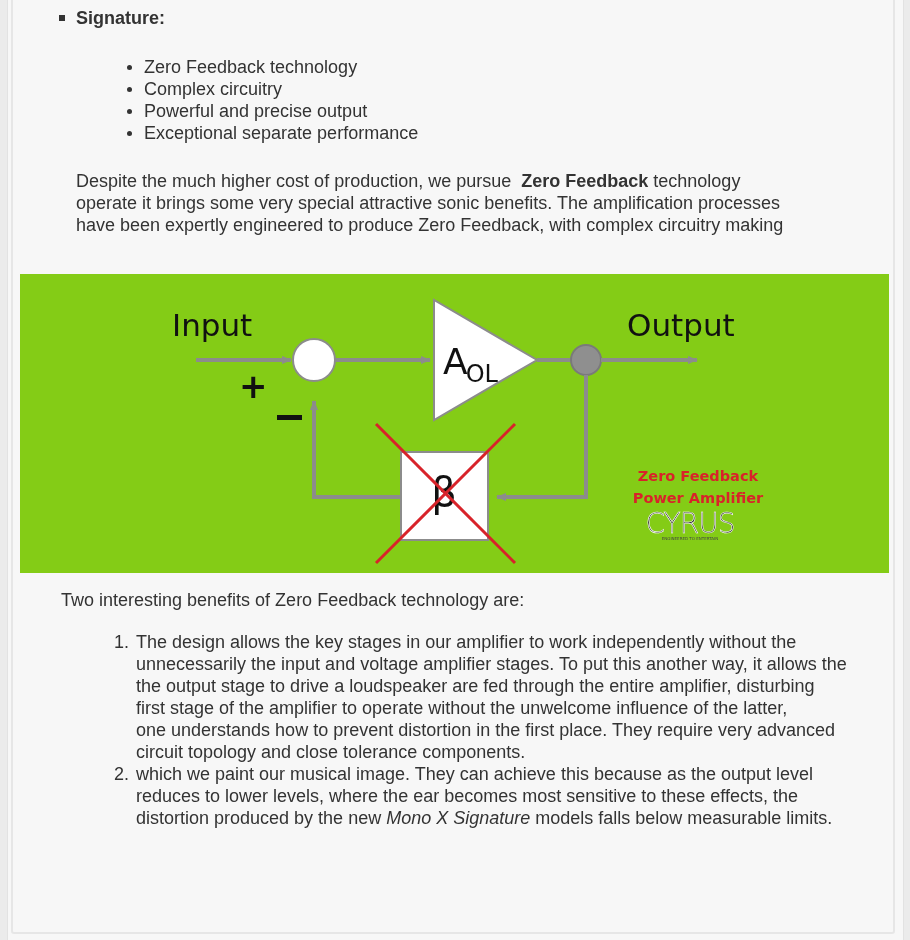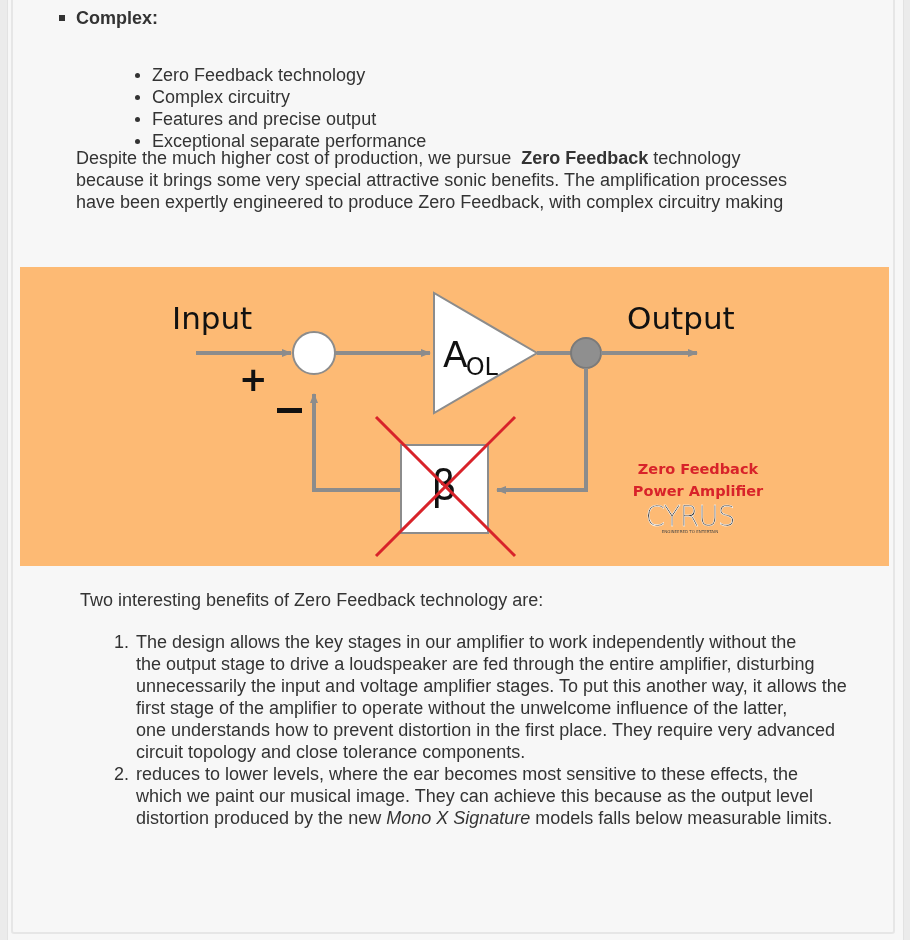--- a/index.html
+++ b/index.html
@@ -30,69 +30,69 @@
     font-size: 18px; line-height: 22px;
   }
   .features-item {
     position: absolute; left: 76px; top: 7px; font-weight: bold;
     color: #333;
   }
   .features-item .sq {
     position: absolute; left: -17px; top: 8px; width: 6px; height: 6px; background: #333;
   }
   ul.features {
-    position: absolute; left: 136px; top: 48px; margin: 16px; padding: 0;
+    position: absolute; left: 136px; top: 48px; margin: 8px; padding: 0;
     list-style: none;
   }
   ul.features li { position: relative; height: 22px; white-space: nowrap; }
   ul.features li .dot {
     position: absolute; left: -17px; top: 9px; width: 5px; height: 5px; border-radius: 50%; background: #333;
   }
   .para {
-    position: absolute; left: 76px; top: 147px; width: 780px;
+    position: absolute; left: 76px; top: 170px; width: 780px;
   }
   .para .line { white-space: nowrap; height: 22px; }
   .diagram {
-    position: absolute; left: 20px; top: 267px; width: 869px; height: 299px;
-    background: #fdba74;
+    position: absolute; left: 20px; top: 274px; width: 869px; height: 299px;
+    background: #84cc16;
   }
   .benefits-intro {
-    position: absolute; left: 80px; top: 589px; white-space: nowrap; text-align: right;
+    position: absolute; left: 61px; top: 589px; white-space: nowrap; text-align: right;
   }
   ol.benefits {
     position: absolute; left: 136px; top: 631px; margin: 0; padding: 0; list-style: none;
   }
   ol.benefits li { position: relative; }
   ol.benefits .num { position: absolute; left: -22px; top: 0; }
   ol.benefits .line { white-space: nowrap; height: 22px; }
 </style>
 </head>
 <body>
 
 <div class="outer-strip"></div>
 <div class="outer-strip-right"></div>
 <div class="panel"></div>
 
 <div class="content">
 
   <div class="features-item">
     <span class="sq"></span>
-    <span>Complex:</span>
+    <span>Signature:</span>
   </div>
 
   <ul class="features">
     <li><span class="dot"></span><span>Zero Feedback technology</span></li>
     <li><span class="dot"></span><span>Complex circuitry</span></li>
-    <li><span class="dot"></span><span>Features and precise output</span></li>
+    <li><span class="dot"></span><span>Powerful and precise output</span></li>
     <li><span class="dot"></span><span>Exceptional separate performance</span></li>
   </ul>
 
   <div class="para">
     <div class="line"><span>Despite the much higher cost of production, we pursue </span>&nbsp;<b>Zero Feedback</b><span> technology</span></div>
-    <div class="line">because it brings some very special attractive sonic benefits. The amplification processes</div>
+    <div class="line">operate it brings some very special attractive sonic benefits. The amplification processes</div>
     <div class="line">have been expertly engineered to produce Zero Feedback, with complex circuitry making</div>
   </div>
 
   <div class="diagram">
     <svg width="869" height="299" viewBox="0 0 869 299" xmlns="http://www.w3.org/2000/svg">
       <defs>
         <marker id="arr" markerWidth="10" markerHeight="10" refX="9" refY="5" orient="auto" markerUnits="userSpaceOnUse">
           <path d="M0,1 L10,5 L0,9 Z" fill="#8c8c8c"></path>
         </marker>
       </defs>
@@ -133,26 +133,26 @@
       <text x="670" y="266" text-anchor="middle" font-family="DejaVu Sans, sans-serif" font-size="4" fill="#444">ENGINEERED TO ENTERTAIN</text>
     </svg>
   </div>
 
   <div class="benefits-intro">Two interesting benefits of Zero Feedback technology are:</div>
 
   <ol class="benefits">
     <li>
       <span class="num">1.</span>
       <div class="line">The design allows the key stages in our amplifier to work independently without the</div>
+      <div class="line">unnecessarily the input and voltage amplifier stages. To put this another way, it allows the</div>
       <div class="line">the output stage to drive a loudspeaker are fed through the entire amplifier, disturbing</div>
-      <div class="line">unnecessarily the input and voltage amplifier stages. To put this another way, it allows the</div>
       <div class="line">first stage of the amplifier to operate without the unwelcome influence of the latter,</div>
       <div class="line">one understands how to prevent distortion in the first place. They require very advanced</div>
       <div class="line">circuit topology and close tolerance components.</div>
     </li>
     <li>
       <span class="num">2.</span>
+      <div class="line">which we paint our musical image. They can achieve this because as the output level</div>
       <div class="line">reduces to lower levels, where the ear becomes most sensitive to these effects, the</div>
-      <div class="line">which we paint our musical image. They can achieve this because as the output level</div>
       <div class="line"><span>distortion produced by the new </span><i>Mono X Signature</i><span> models falls below measurable limits.</span></div>
     </li>
   </ol>
 </div>
 
 </body></html>

